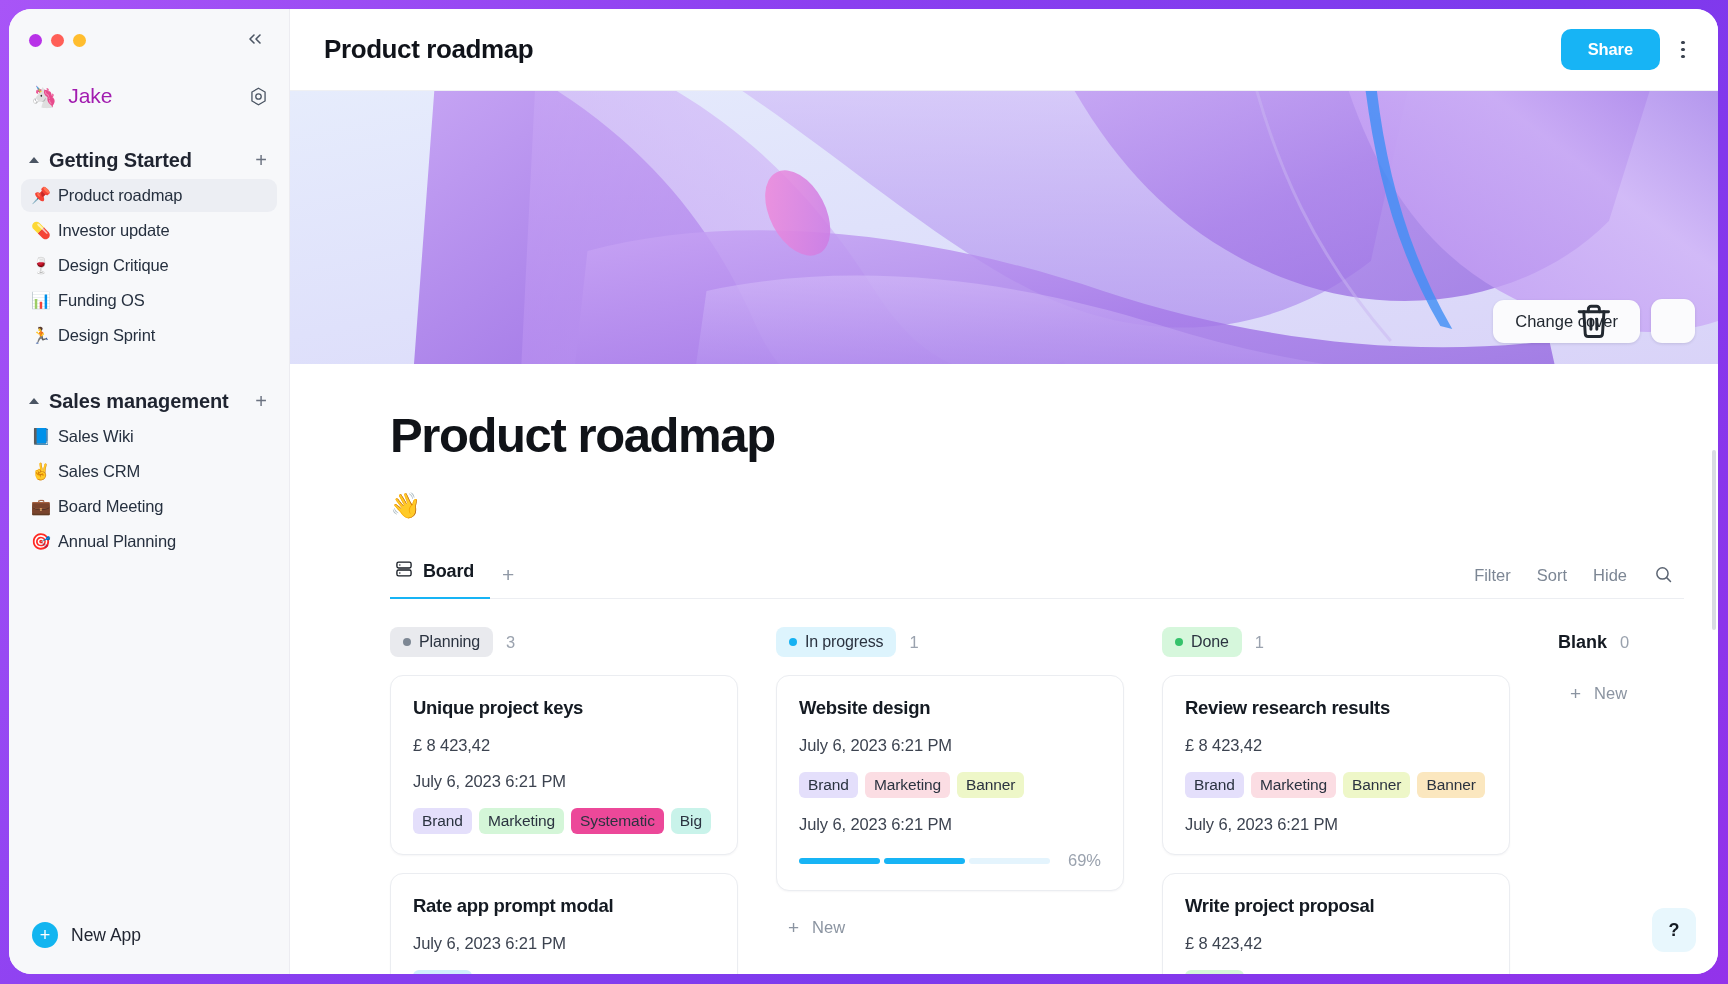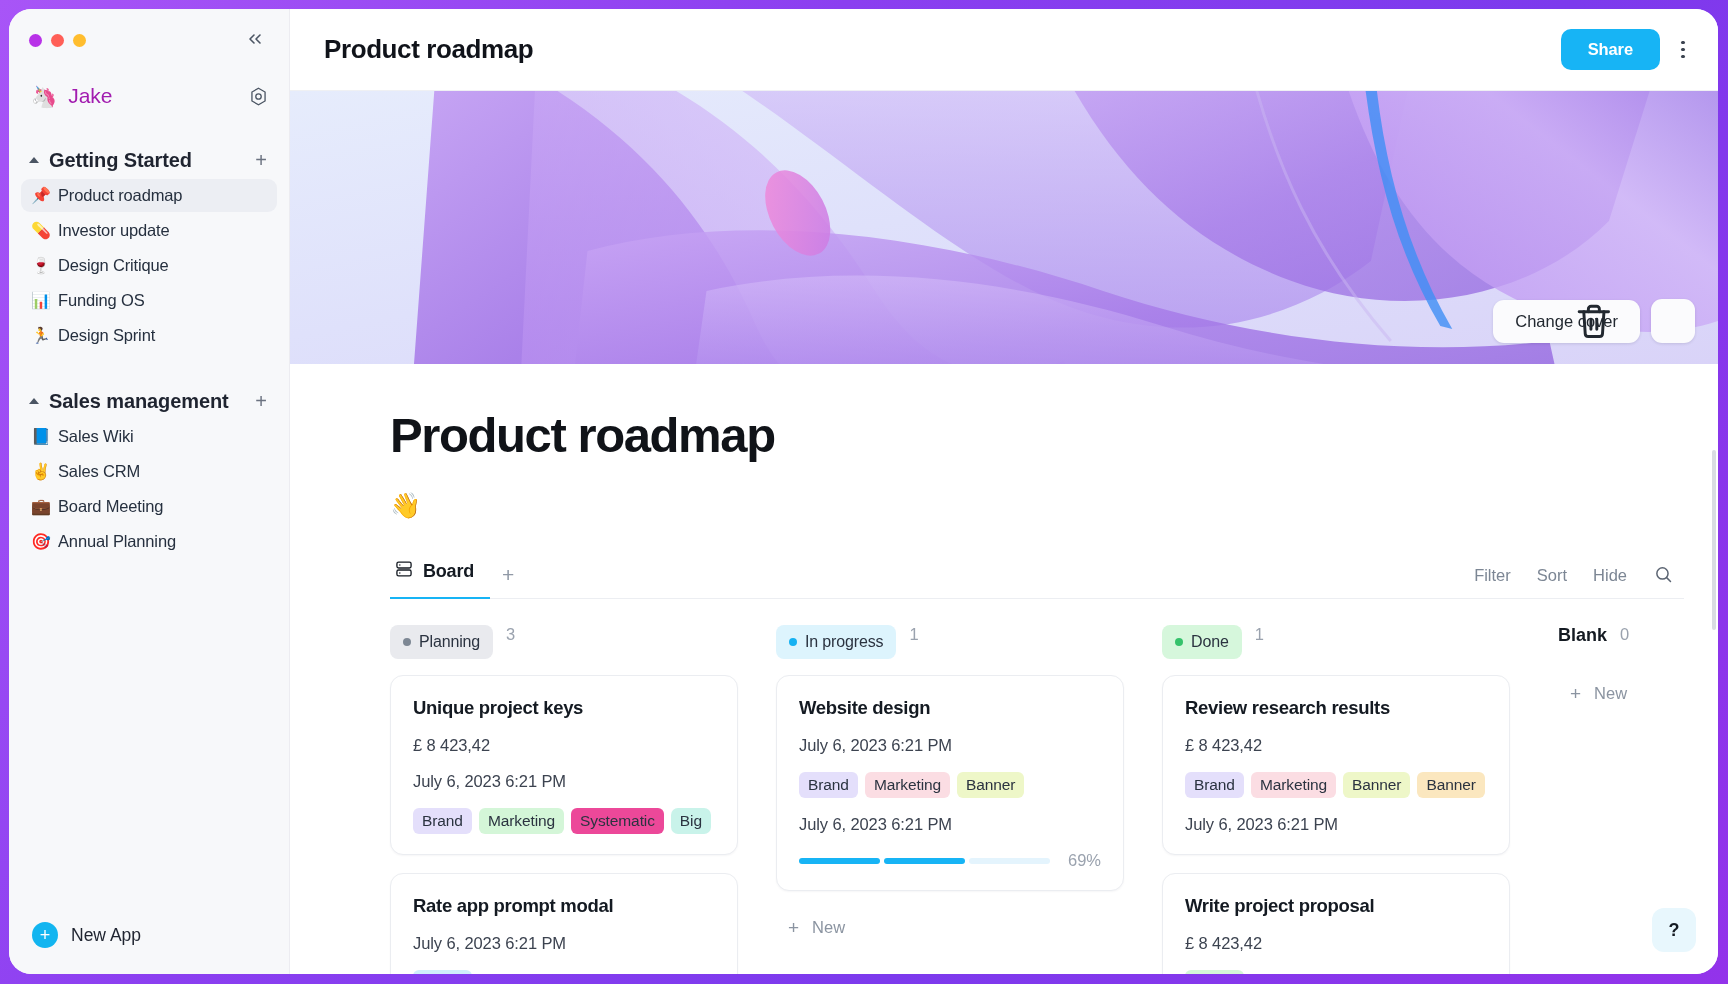--- a/index.html
+++ b/index.html
@@ -201,21 +201,21 @@
   .view-ctl { font-size: 16.5px; color: #7c8694; cursor: pointer; }
   .search-ic { color: #5b6472; cursor: pointer; display:flex; }
 
   
   .board {
     display: flex; gap: 38px; margin-top: 26px;
     padding-bottom: 10px; padding-right: 20px;
   }
   .col { width: 348px; flex: 0 0 348px; }
   .col.blank-col { width: 250px; flex: 0 0 250px; padding-left: 10px;}
-  .col-head { display: flex; gap: 13px; height: 34px; margin-bottom: 16px;}
+  .col-head { display: flex; align-items: center; gap: 13px; height: 34px; margin-bottom: 16px;}
   .badge {
     display: inline-flex; align-items: center; gap: 8px;
     padding: 6px 13px; border-radius: 8px;
     font-size: 16px; font-weight: 500; letter-spacing: -0.15px;
   }
   .badge .dot { width: 8px; height: 8px; border-radius: 50%; }
   .count { font-size: 16.5px; color: #9aa2ae; }
   .blank-title { font-size: 18px; font-weight: 600; color: #141a22; }
 
   .card {

